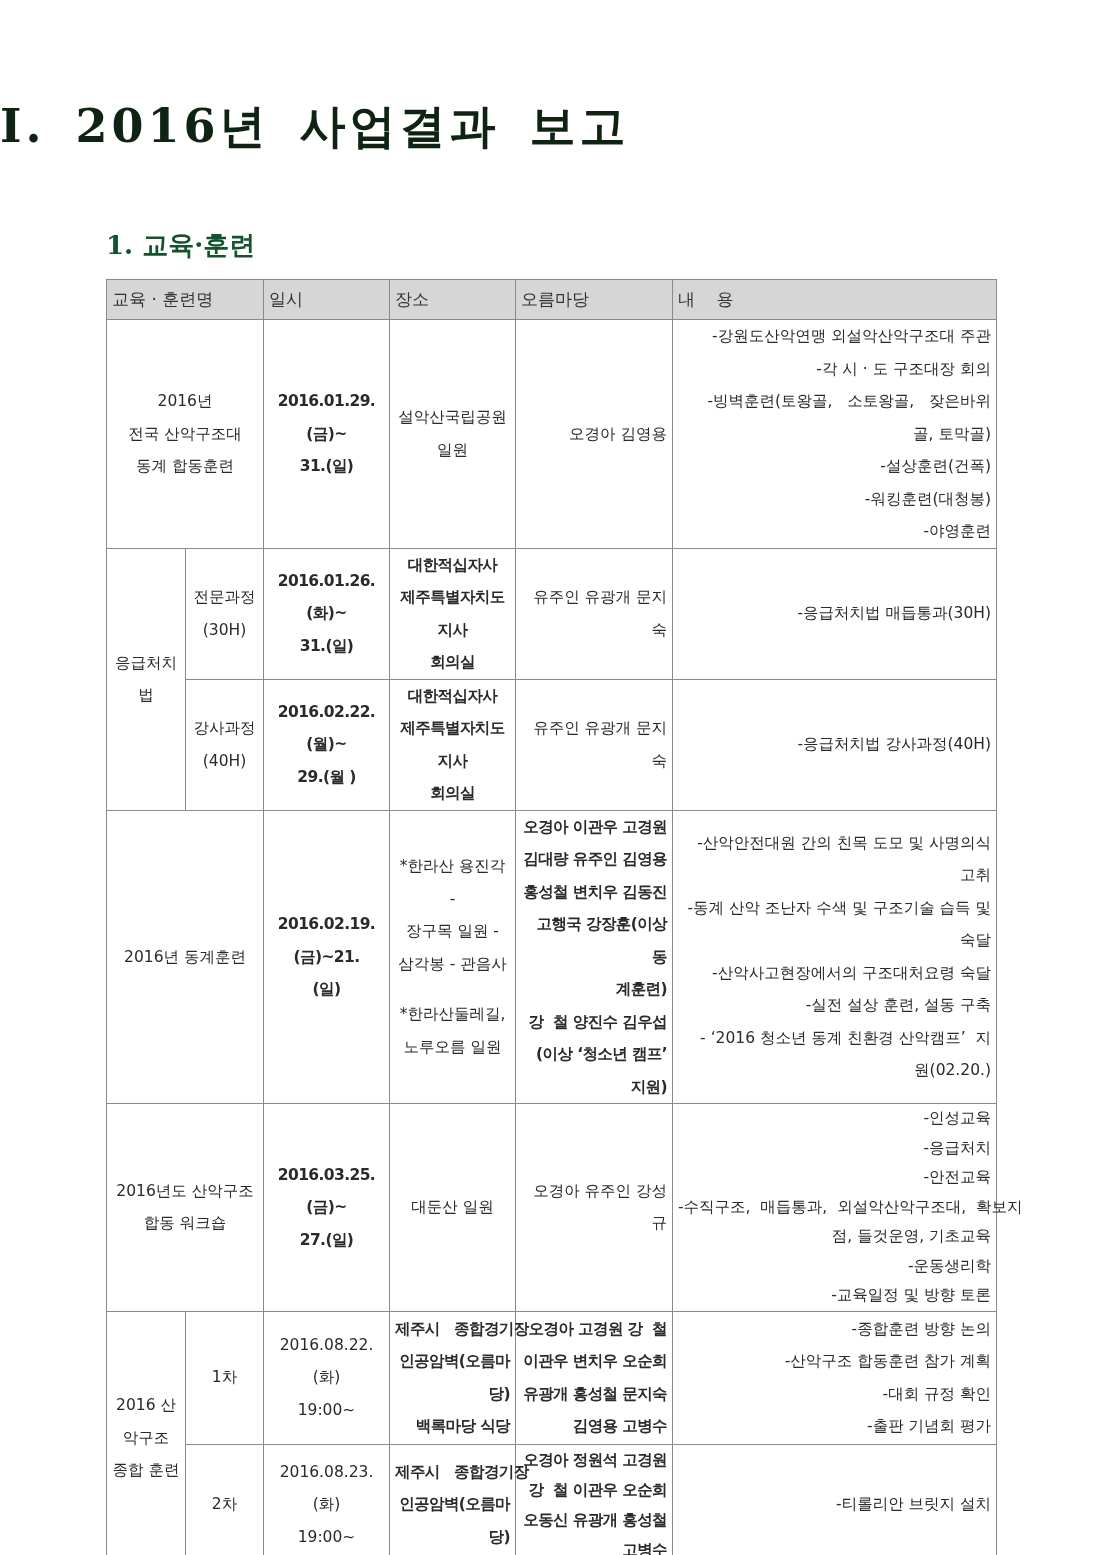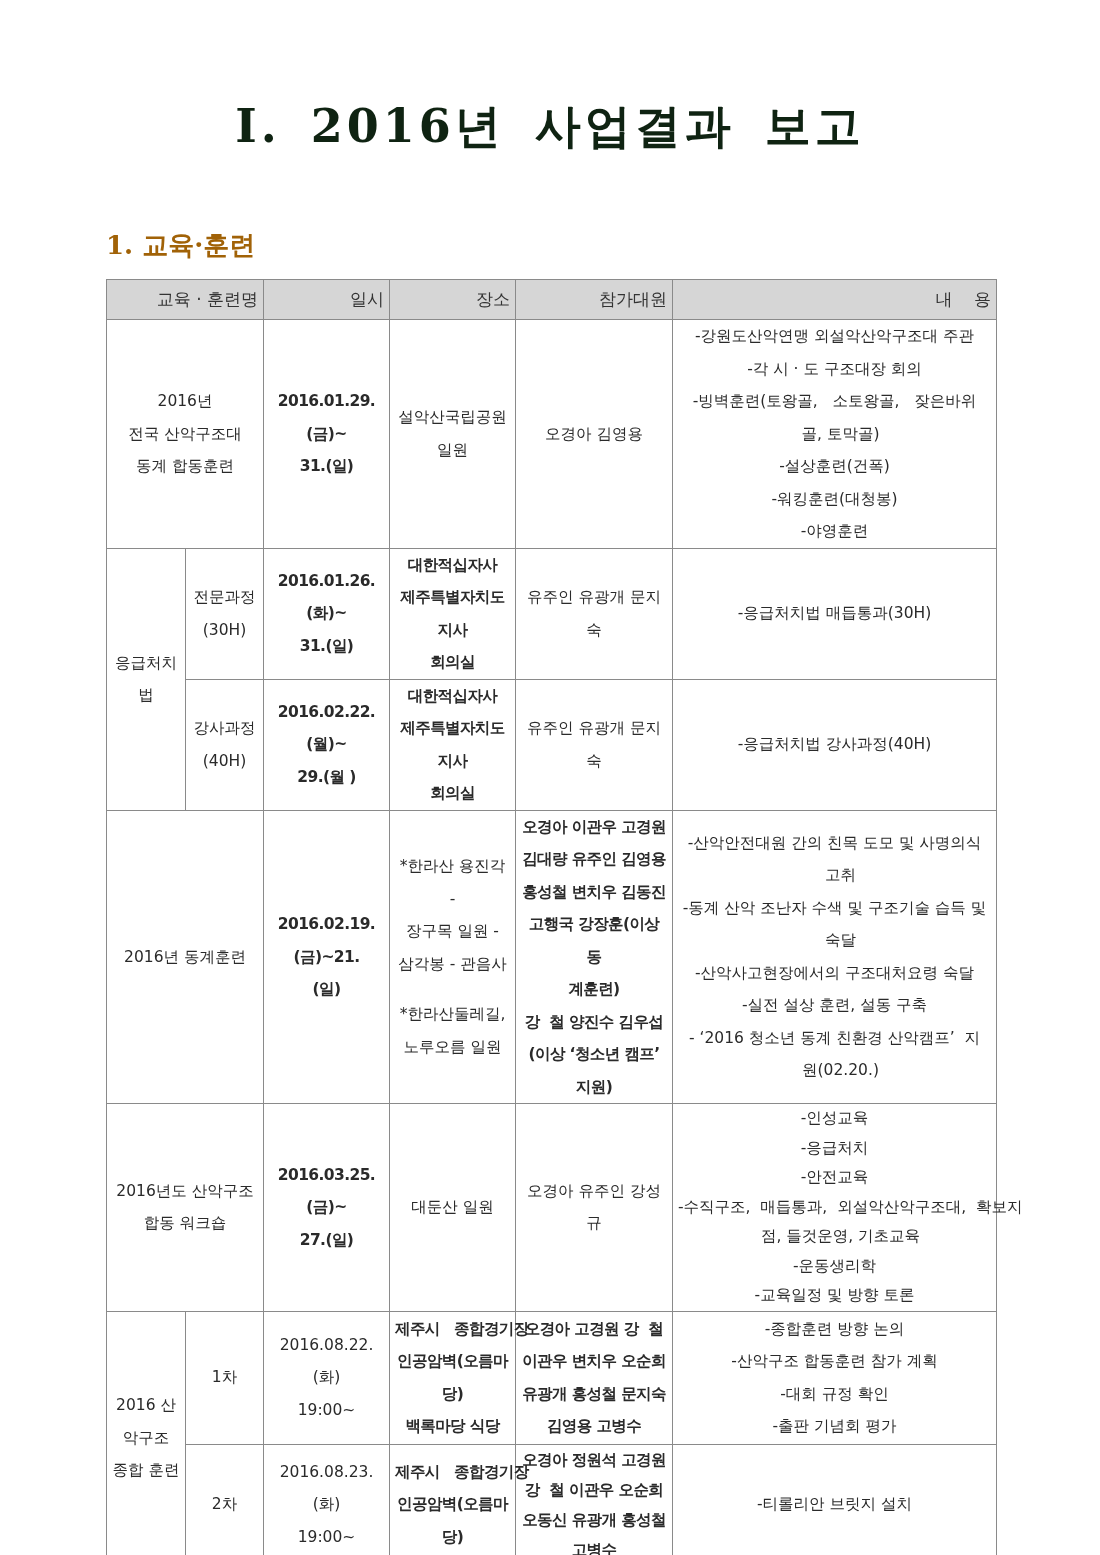--- a/index.html
+++ b/index.html
@@ -1,34 +1,34 @@
 <!DOCTYPE html>
 <html><head>
 <meta charset="utf-8">
 <style>
   html, body { margin: 0; padding: 0; background: #ffffff; }
   body { width: 1100px; height: 1555px; position: relative; font-family: "DejaVu Sans", sans-serif; color: #222; overflow: hidden; }
   .title {
-    position: absolute; left: 0; top: 96px; width: 1100px; text-align: center;
+    position: absolute; left: 0; top: 96px; width: 1100px; 
     font-family: "DejaVu Serif", serif; font-weight: bold; font-size: 46px;
     color: #0f2312; letter-spacing: 4px; word-spacing: 10px;
   }
   .section {
     position: absolute; left: 106px; top: 228px;
-    font-family: "DejaVu Serif", serif; font-weight: bold; font-size: 26px; color: #a16207;
+    font-family: "DejaVu Serif", serif; font-weight: bold; font-size: 26px; color: #14532d;
   }
   table.tbl {
     position: absolute; left: 106px; top: 279px; width: 890px;
     border-collapse: collapse; table-layout: fixed;
     font-size: 15.5px; line-height: 32.5px; color: #2a2a2a;
   }
   .tbl td, .tbl th { border: 1.3px solid #8a8a8a; padding: 0 5px; vertical-align: middle; }
-  .tbl th { background: #d6d6d6; font-weight: normal; font-size: 17px; height: 39px; text-align: right; color: #333; }
+  .tbl th { background: #d6d6d6; font-weight: normal; font-size: 17px; height: 39px; text-align: left; color: #333; }
   .c { text-align: center; }
-  .l { text-align: center; }
+  .l { text-align: right; }
   .cell-lines span { display: block; }
   .content span { display: block; }
   .content span.cont { padding-left: 12px; }
   .content.small { line-height: 29.5px; margin-left: 44px; }
   .narrow { letter-spacing: -0.6px; font-weight: bold; }
 </style>
 </head>
 <body>
 
 <div class="title">Ⅰ. 2016년 사업결과 보고</div>
@@ -41,21 +41,21 @@
     <col style="width:126px">
       <col style="width:126px">
       <col style="width:157px">
       <col style="width:324px">
   </colgroup>
   <thead>
     <tr>
       <th colspan="2">교육 · 훈련명</th>
       <th>일시</th>
       <th>장소</th>
-      <th>참가대원</th>
+      <th>오름마당</th>
       <th style="white-space:pre">내    용</th>
     </tr>
   </thead>
   <tbody>
 
     <tr style="height:226px">
       <td colspan="2" class="c cell-lines">
         <span>2016년</span>
           <span>전국 산악구조대</span>
           <span>동계 합동훈련</span>

